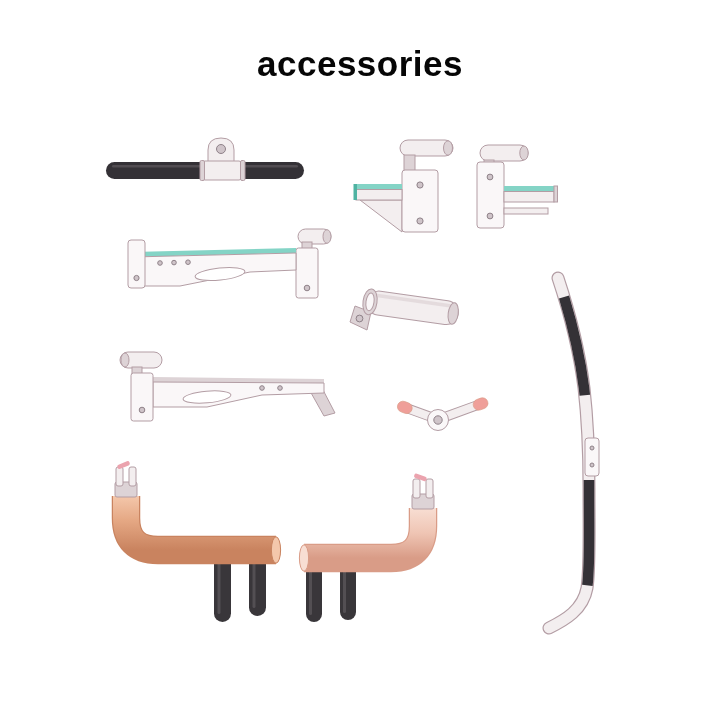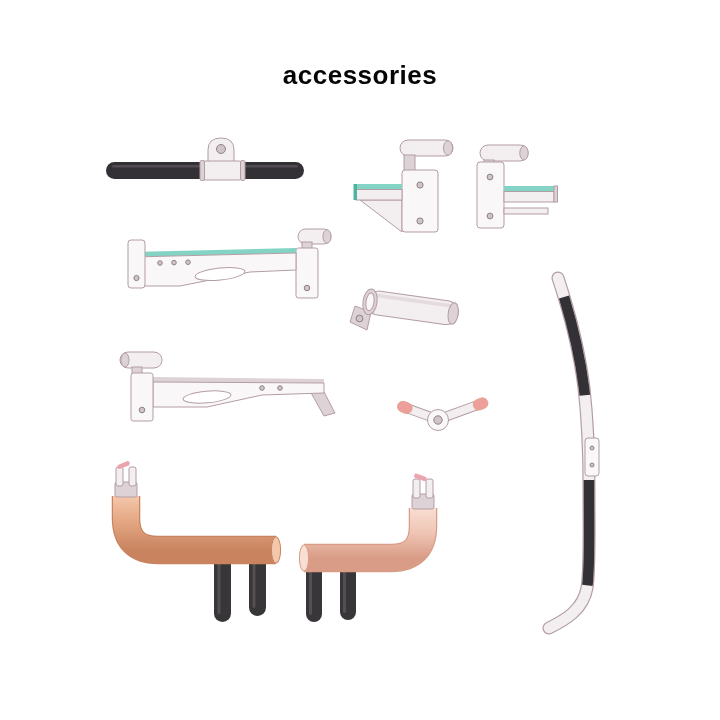--- a/index.html
+++ b/index.html
@@ -7,22 +7,22 @@
     --grip-black:#343136; --grip-highlight:#6e686c;
     --metal-fill:#f3eeef; --metal-shade:#ddd3d6; --plate-fill:#faf7f8;
     --outline:#b39da4; --hole-ring:#8f8289;
     --teal:#84d4c6; --teal-dark:#4fb3a2;
     --copper-light:#f4c7ab; --copper-mid:#e5a884; --copper-dark:#c9835f;
     --pink-light:#f8ded3; --pink-mid:#efc5b4; --pink-dark:#d99c87;
     --tip-pink:#ef9f99; --pin-pink:#eba3ae; --peg-black:#39363a;
   }
   html,body{background:#fff;font-family:"Liberation Sans",sans-serif}
   .stage{position:relative;width:720px;height:720px;background:#fff;overflow:hidden}
-  .title{position:absolute;top:60px;left:0;width:100%;text-align:center;
-         font-size:26px;font-weight:bold;letter-spacing:.5px;color:#060606}
+  .title{position:absolute;top:44px;left:0;width:100%;text-align:center;
+         font-size:35px;font-weight:bold;letter-spacing:.5px;color:#060606}
   .item{position:absolute}
   svg{display:block;overflow:visible}
   .metal{fill:var(--metal-fill);stroke:var(--outline);stroke-width:1}
   .metal2{fill:var(--metal-shade);stroke:var(--outline);stroke-width:1}
   .plate{fill:var(--plate-fill);stroke:var(--outline);stroke-width:1}
   .shade{fill:var(--metal-shade)}
   .grip{fill:var(--grip-black)}
   .gripHi{fill:var(--grip-highlight)}
   .hole{fill:#cfc4c9;stroke:var(--hole-ring);stroke-width:1}
   .oval{fill:#fff;stroke:var(--outline);stroke-width:1}

